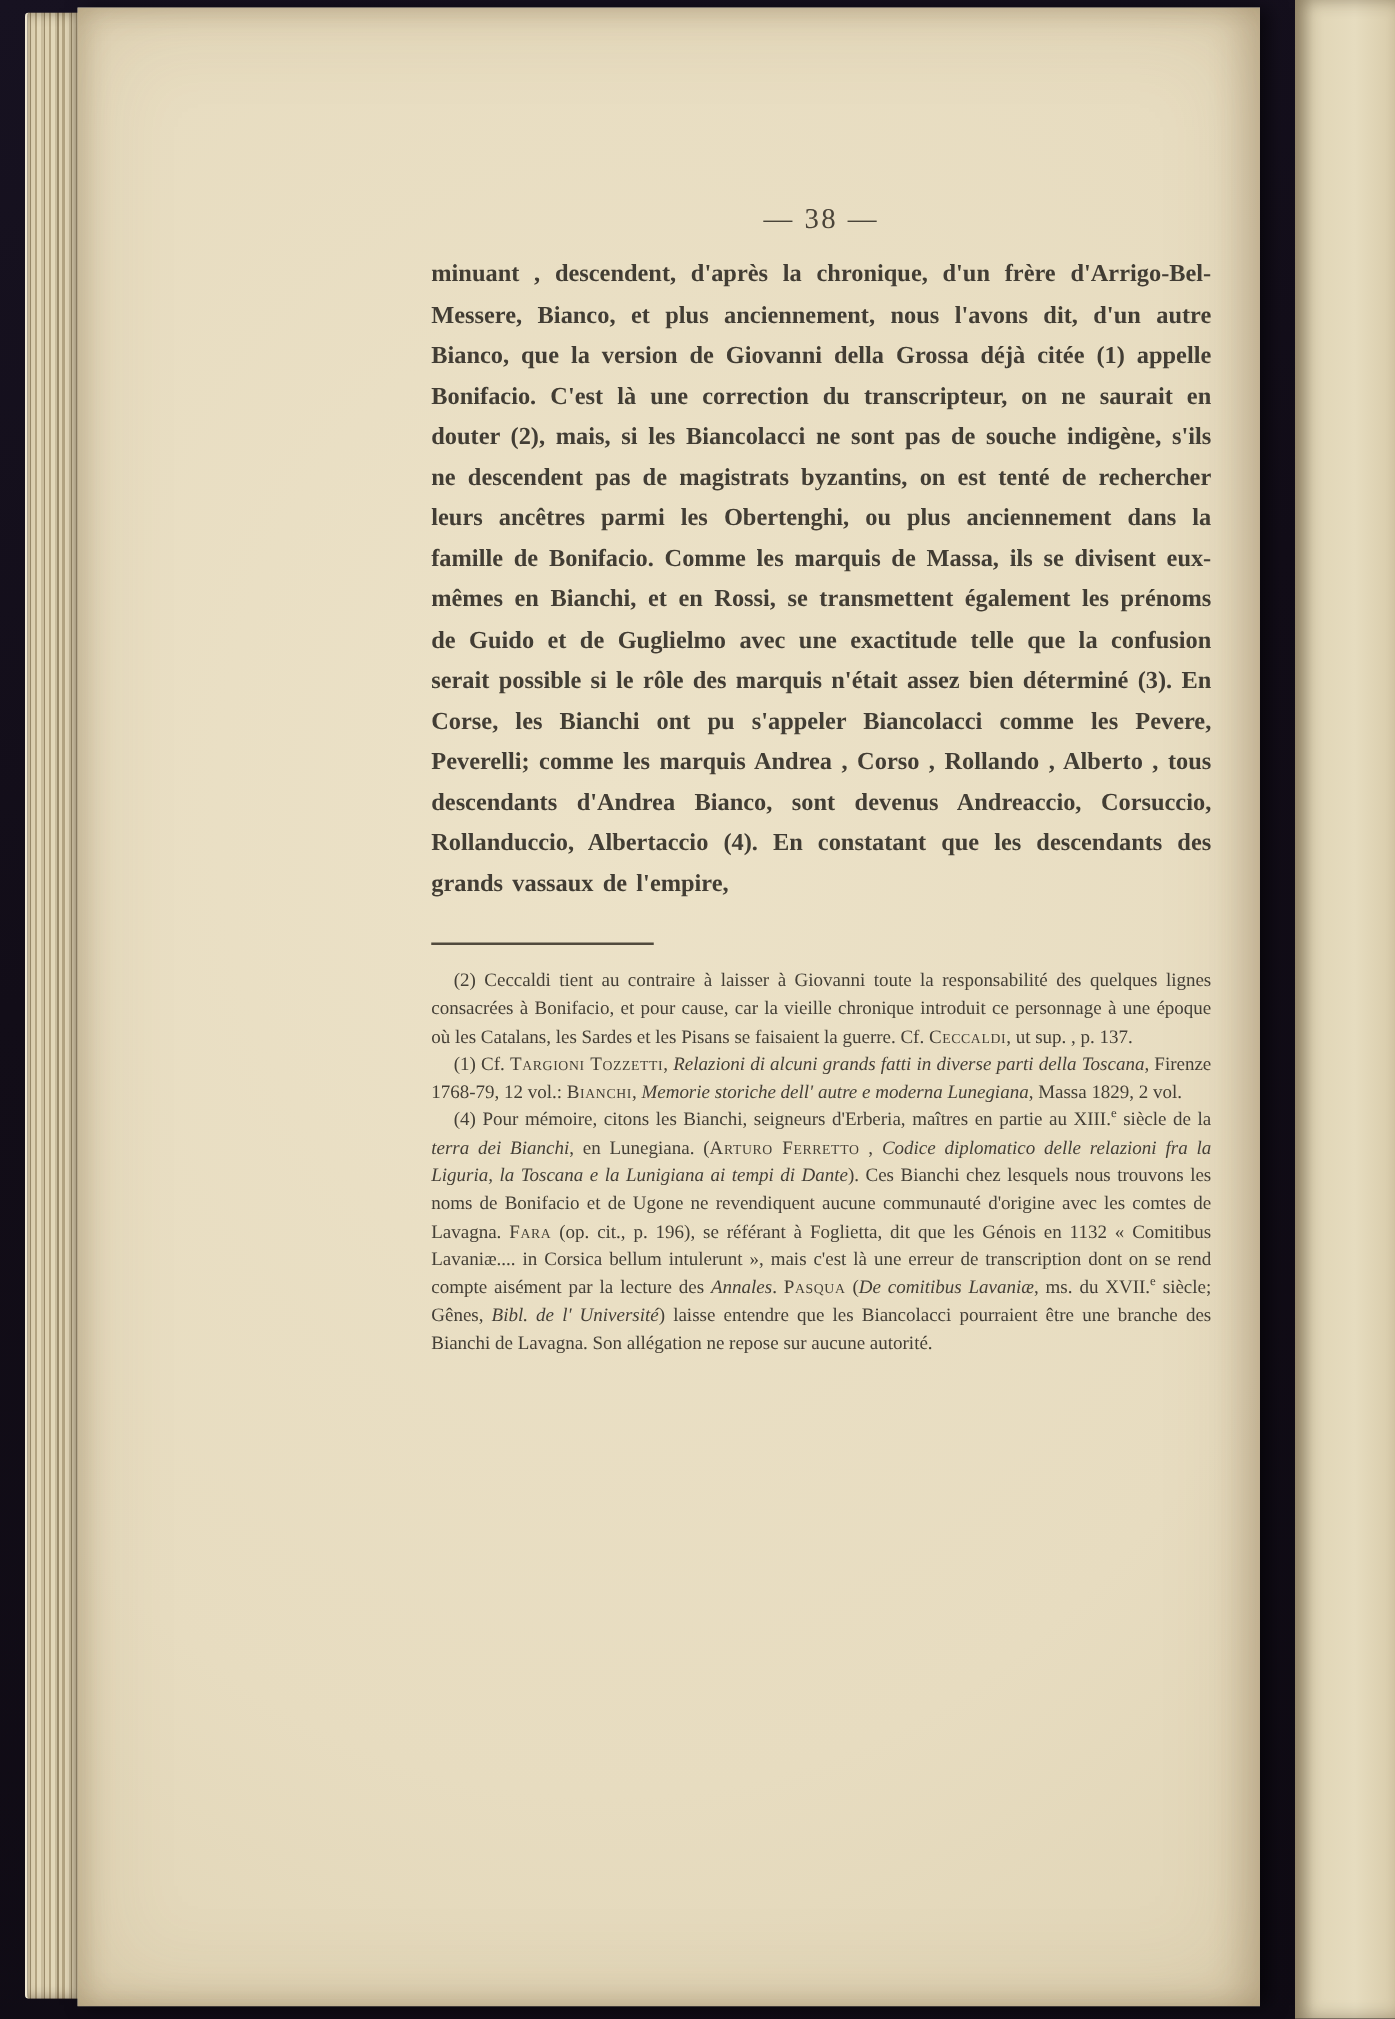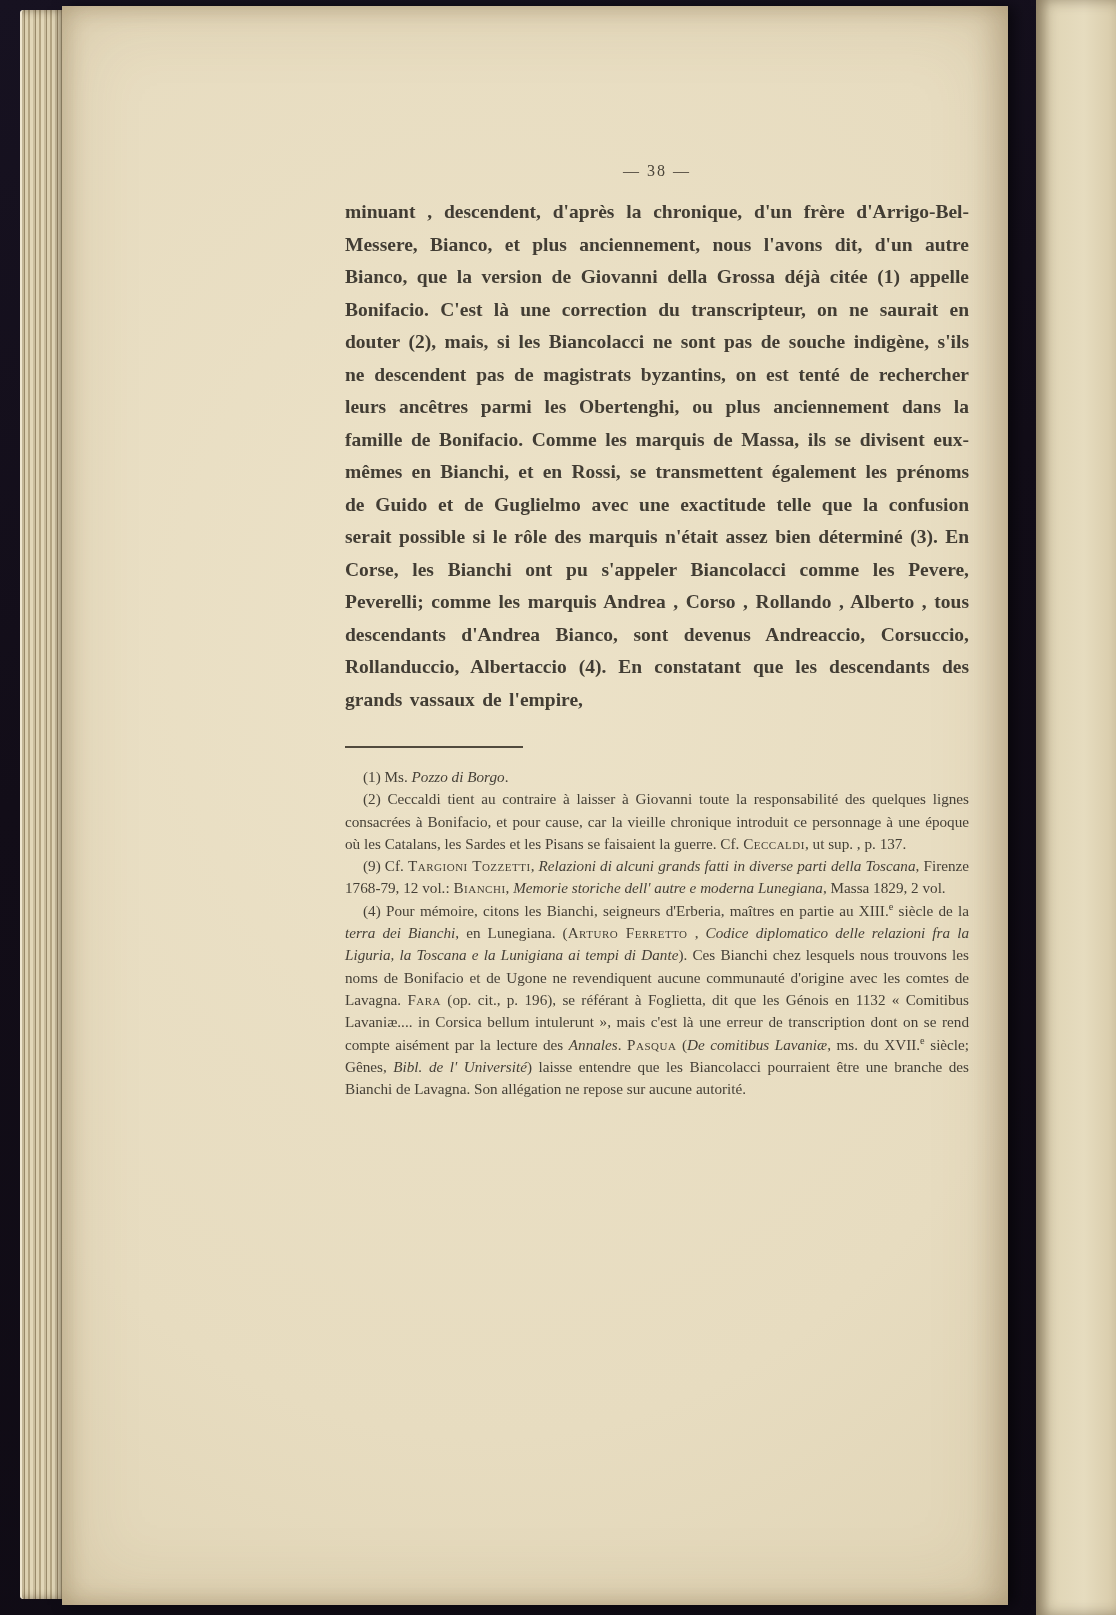--- a/index.html
+++ b/index.html
@@ -53,21 +53,21 @@
   }
   
   .content{
     position:absolute;
     left:283px; top:156px;
     width:624px;
     color:#413c33;
   }
   .page-number{
     text-align:center;
-    font-size:16px;
+    font-size:23px;
     letter-spacing:2px;
     color:#4a4439;
     margin:0 0 16px 0;
   }
   .body-text{
     margin:0;
     font-size:19.5px;
     line-height:32.5px;
     text-align:justify;
     word-spacing:2.5px;
@@ -98,21 +98,20 @@
 <body>
 
 <div class="scan">
   <div class="page-stack"></div>
   <div class="page-main">
     <div class="content">
       <p class="page-number">— 38 —</p>
       <p class="body-text">minuant , descendent, d'après la chronique, d'un frère d'Arrigo-Bel-Messere, Bianco, et plus anciennement, nous l'avons dit, d'un autre Bianco, que la version de Giovanni della Grossa déjà citée (1) appelle Bonifacio. C'est là une correction du transcripteur, on ne saurait en douter (2), mais, si les Biancolacci ne sont pas de souche indigène, s'ils ne descendent pas de magistrats byzantins, on est tenté de rechercher leurs ancêtres parmi les Obertenghi, ou plus anciennement dans la famille de Bonifacio. Comme les marquis de Massa, ils se divisent eux-mêmes en Bianchi, et en Rossi, se transmettent également les prénoms de Guido et de Guglielmo avec une exactitude telle que la confusion serait possible si le rôle des marquis n'était assez bien déterminé (3). En Corse, les Bianchi ont pu s'appeler Biancolacci comme les Pevere, Peverelli; comme les marquis Andrea , Corso , Rollando , Alberto , tous descendants d'Andrea Bianco, sont devenus Andreaccio, Corsuccio, Rollanduccio, Albertaccio (4). En constatant que les descendants des grands vassaux de l'empire,</p>
       <hr class="footnote-rule">
       <div class="footnotes">
-          <p class="footnote"><span>(1) Ms. </span><span class="it">Pozzo di Borgo</span><span>.</span></p>
           <p class="footnote"><span>(2) Ceccaldi tient au contraire à laisser à Giovanni toute la responsabilité des quelques lignes consacrées à Bonifacio, et pour cause, car la vieille chronique introduit ce personnage à une époque où les Catalans, les Sardes et les Pisans se faisaient la guerre. Cf. </span><span class="sc">Ceccaldi</span><span>, ut sup. , p. 137.</span></p>
-          <p class="footnote"><span>(9) Cf. </span><span class="sc">Targioni Tozzetti</span><span>, </span><span class="it">Relazioni di alcuni grands fatti in diverse parti della Toscana</span><span>, Firenze 1768-79, 12 vol.: </span><span class="sc">Bianchi</span><span>, </span><span class="it">Memorie storiche dell' autre e moderna Lunegiana</span><span>, Massa 1829, 2 vol.</span></p>
+          <p class="footnote"><span>(1) Cf. </span><span class="sc">Targioni Tozzetti</span><span>, </span><span class="it">Relazioni di alcuni grands fatti in diverse parti della Toscana</span><span>, Firenze 1768-79, 12 vol.: </span><span class="sc">Bianchi</span><span>, </span><span class="it">Memorie storiche dell' autre e moderna Lunegiana</span><span>, Massa 1829, 2 vol.</span></p>
           <p class="footnote"><span>(4) Pour mémoire, citons les Bianchi, seigneurs d'Erberia, maîtres en partie au XIII.</span><sup>e</sup><span> siècle de la </span><span class="it">terra dei Bianchi</span><span>, en Lunegiana. (</span><span class="sc">Arturo Ferretto</span><span> , </span><span class="it">Codice diplomatico delle relazioni fra la Liguria, la Toscana e la Lunigiana ai tempi di Dante</span><span>). Ces Bianchi chez lesquels nous trouvons les noms de Bonifacio et de Ugone ne revendiquent aucune communauté d'origine avec les comtes de Lavagna. </span><span class="sc">Fara</span><span> (op. cit., p. 196), se référant à Foglietta, dit que les Génois en 1132 « Comitibus Lavaniæ.... in Corsica bellum intulerunt », mais c'est là une erreur de transcription dont on se rend compte aisément par la lecture des </span><span class="it">Annales</span><span>. </span><span class="sc">Pasqua</span><span> (</span><span class="it">De comitibus Lavaniæ</span><span>, ms. du XVII.</span><sup>e</sup><span> siècle; Gênes, </span><span class="it">Bibl. de l' Université</span><span>) laisse entendre que les Biancolacci pourraient être une branche des Bianchi de Lavagna. Son allégation ne repose sur aucune autorité.</span></p>
         </div>
     </div>
   </div>
   <div class="page-next"></div>
 </div>
 
 </body></html>

